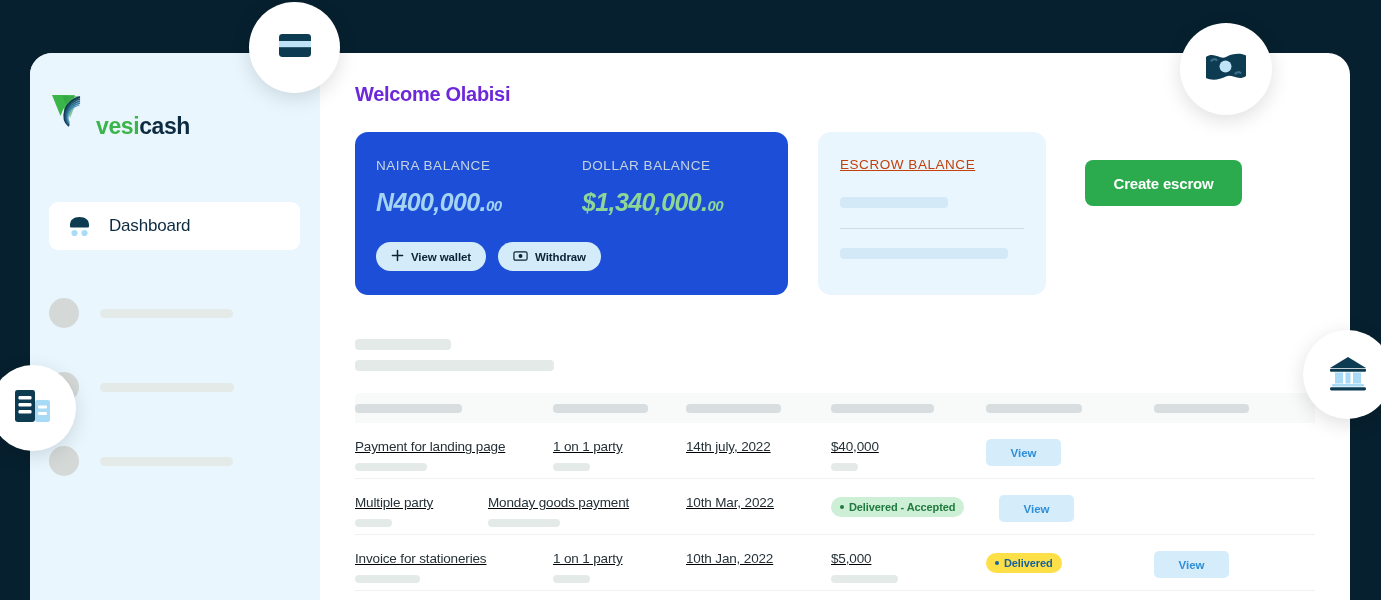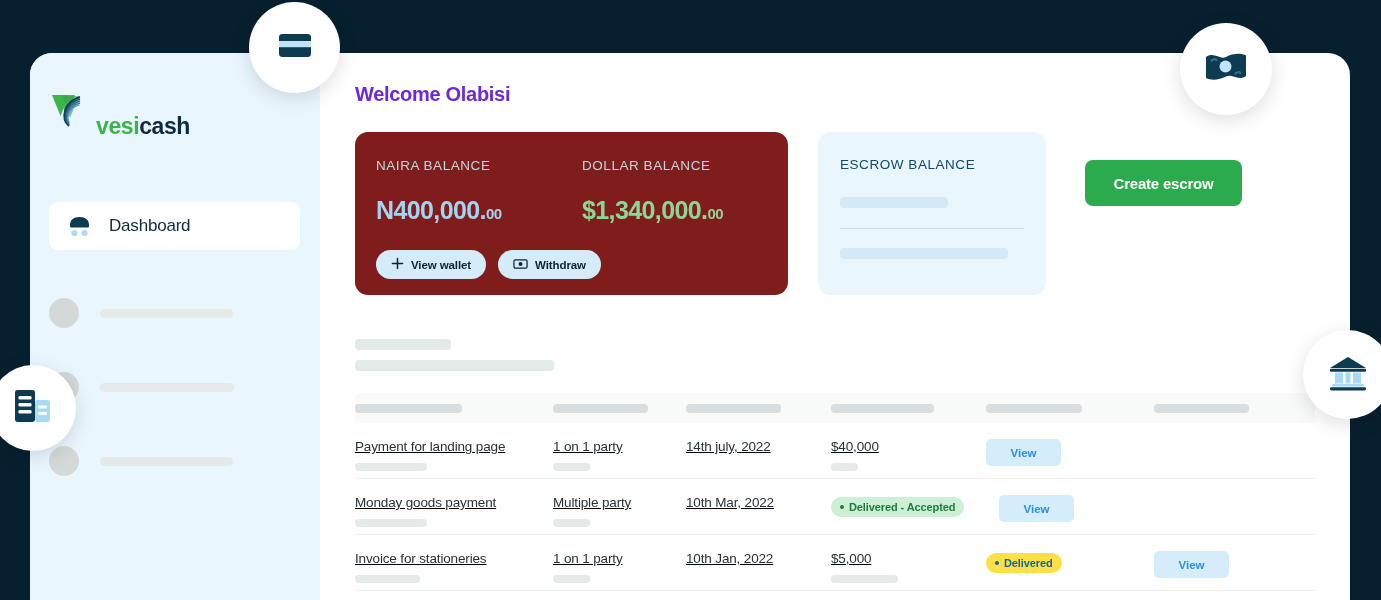--- a/index.html
+++ b/index.html
@@ -64,32 +64,32 @@
   .page-title {
     font-size: 20px; font-weight: 700; color: #6d28d9;
     letter-spacing: -0.3px;
   }
 
   .cards-row { display: flex; align-items: flex-start; margin-top: 26px; }
 
   
   .balance-card {
     width: 433px; height: 163px;
-    background: #7f1d1d;
+    background: #1d4ed8;
     border-radius: 13px;
     padding: 26px 0 0 21px;
     position: relative;
     flex: none;
   }
   .bal-cols { display: flex; }
   .bal-col { width: 215px; }
   .bal-label {
     font-size: 13.5px; color: #c6d4dc; letter-spacing: 0.55px; font-weight: 400;
   }
-  .bal-amount { margin-top: 23px; font-size: 25px; font-weight: 700; letter-spacing: -0.6px; }
+  .bal-amount { margin-top: 15px; font-size: 25px; font-weight: 700; letter-spacing: -0.6px; font-style: italic; }
   .bal-amount .cents { font-size: 15px; font-weight: 700; }
   .naira { color: #a4d4f2; }
   .dollar { color: #8ed697; }
 
   .bal-actions { display: flex; gap: 12px; margin-top: 25px; }
   .pill-btn {
     height: 29px;
     background: #d4ecfa;
     border-radius: 15px;
     display: inline-flex; align-items: center; gap: 7px;
@@ -103,21 +103,21 @@
   
   .escrow-card {
     width: 228px; height: 163px;
     background: #e9f6fd;
     border-radius: 13px;
     margin-left: 30px;
     padding: 25px 22px 0 22px;
     flex: none;
   }
   .escrow-label {
-    font-size: 13.5px; color: #0c4a6e; letter-spacing: 0.55px;
+    font-size: 13.5px; color: #c2410c; letter-spacing: 0.55px; text-decoration: underline;
   }
   .esk1 { width: 108px; height: 11px; border-radius: 4px; background: #d3e9f8; margin-top: 25px; }
   .escrow-div { height: 1px; background: #d5dcdf; margin-top: 20px; }
   .esk2 { width: 168px; height: 11px; border-radius: 4px; background: #d3e9f8; margin-top: 19px; }
 
   .create-btn {
     margin-left: 39px; margin-top: 28px;
     width: 157px; height: 46px;
     background: #2bab4d;
     color: #ffffff;
@@ -343,27 +343,27 @@
           <div class="cell c-amt">
             <div class="cell-text">$40,000</div>
             <div class="cell-sk" style="width:27px"></div>
           </div>
           <div class="cell c-act">
             <button class="view-btn">View</button>
           </div>
         </div>
 
         <div class="trow">
+          <div class="cell c-party">
+            <div class="cell-text">Multiple party</div>
+            <div class="cell-sk" style="width:37px"></div>
+          </div>
           <div class="cell c-desc">
             <div class="cell-text">Monday goods payment</div>
             <div class="cell-sk" style="width:72px"></div>
-          </div>
-          <div class="cell c-party">
-            <div class="cell-text">Multiple party</div>
-            <div class="cell-sk" style="width:37px"></div>
           </div>
           <div class="cell c-date">
             <div class="cell-text">10th Mar, 2022</div>
           </div>
           <div class="cell c-stat">
             <span class="badge badge-accepted">
               <span class="dot"></span>
               <span>Delivered - Accepted</span>
             </span>
           </div>

